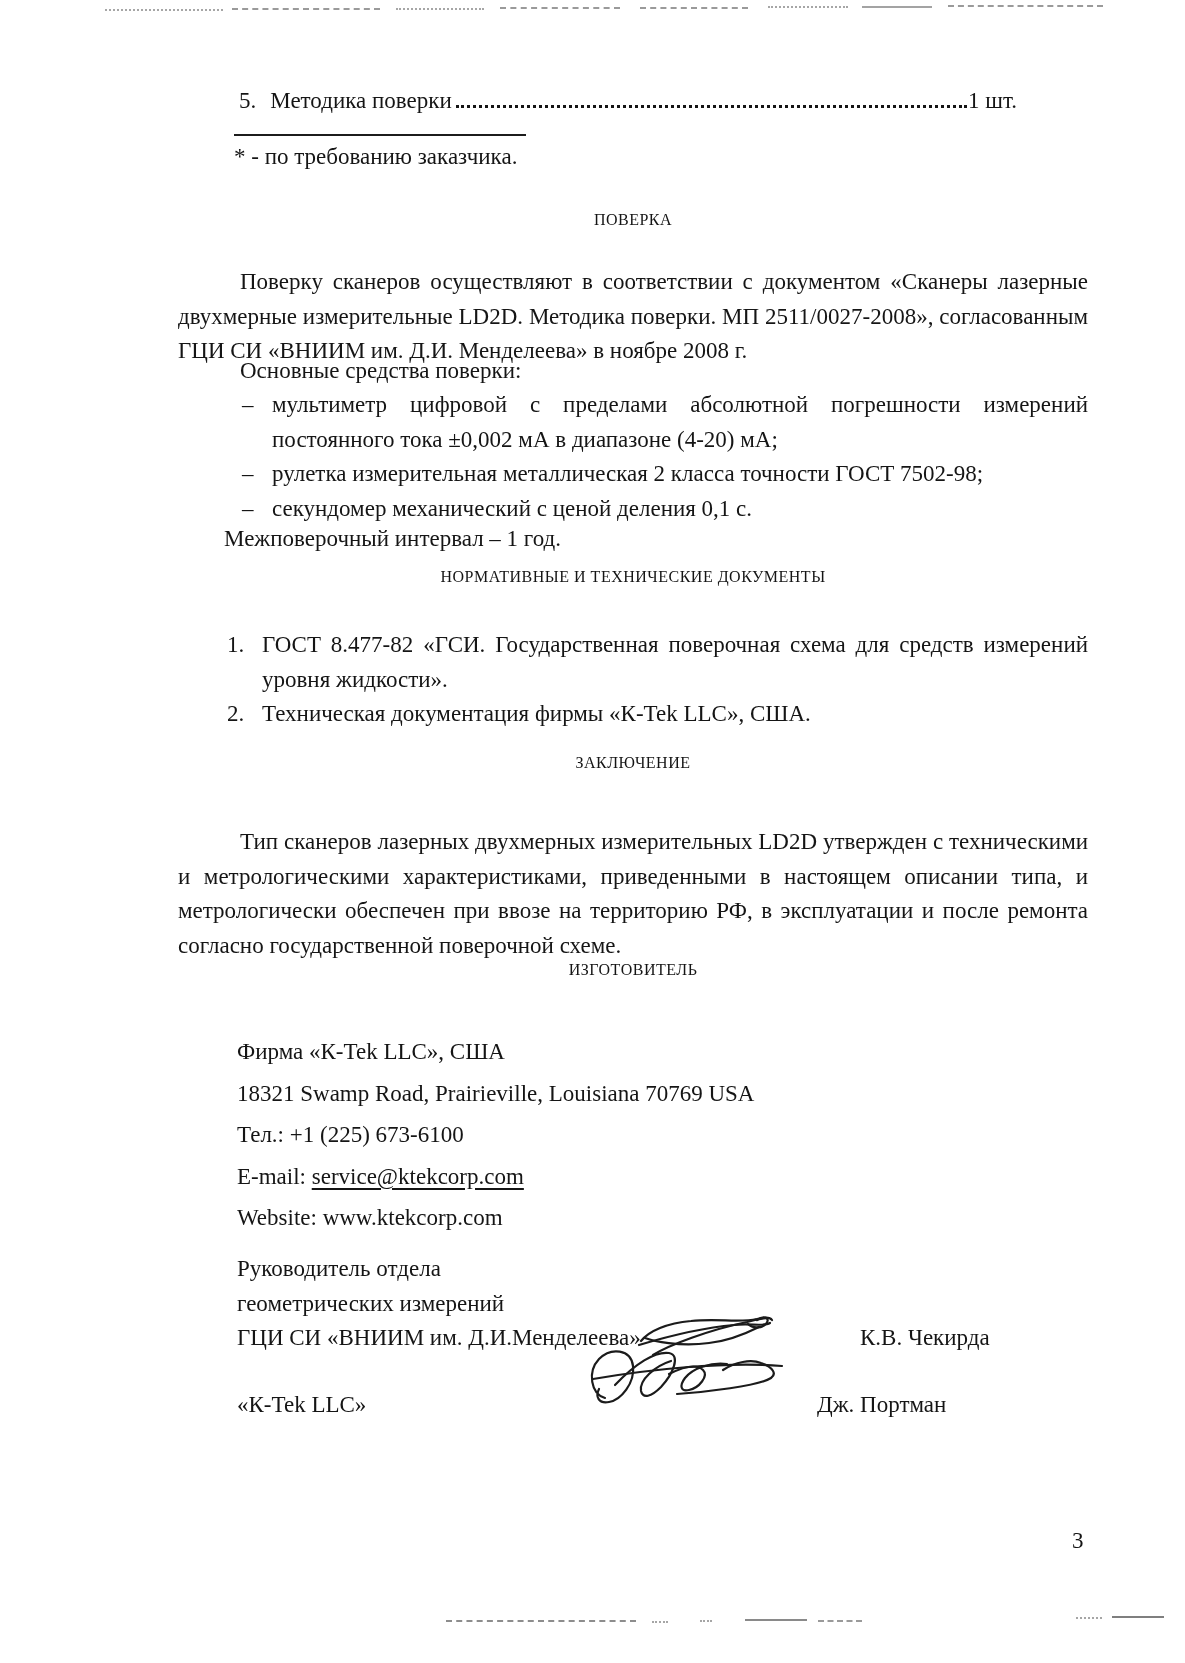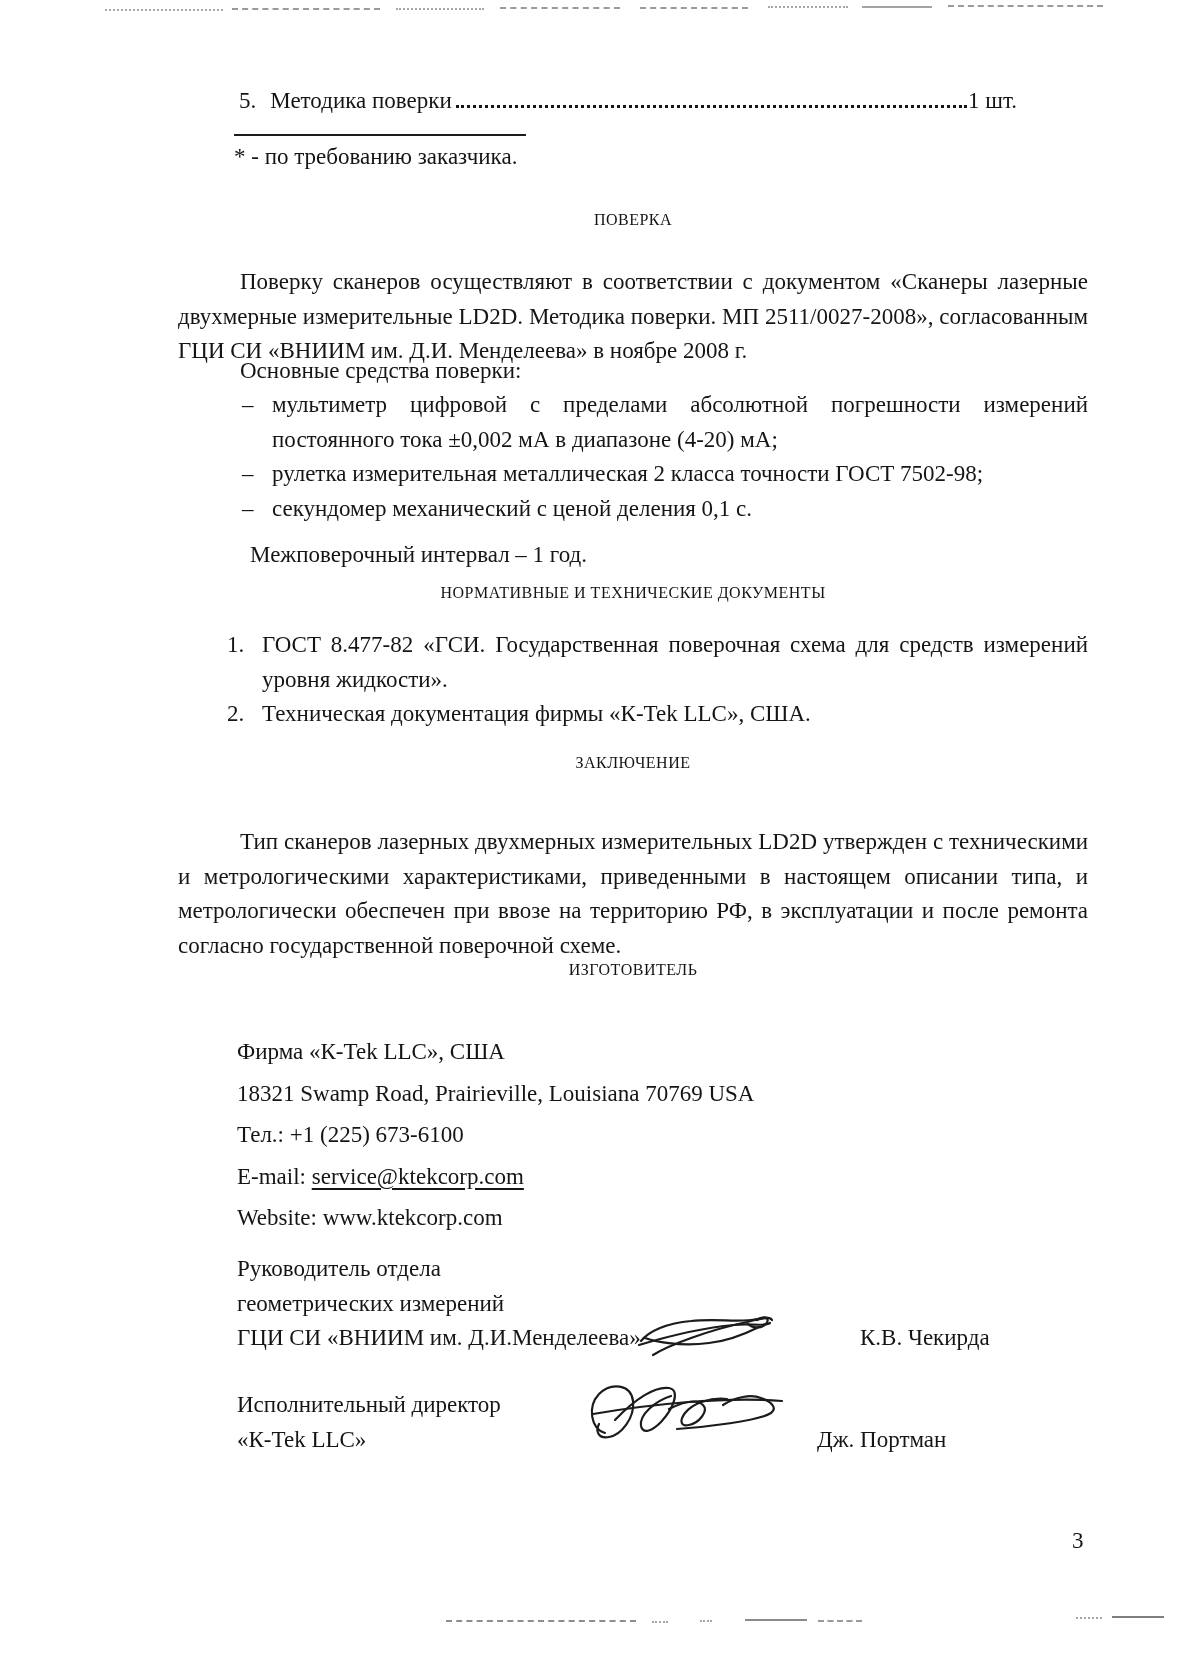--- a/index.html
+++ b/index.html
@@ -88,23 +88,23 @@
     <div class="dash-item">
       <span class="marker">–</span>
       <span>рулетка измерительная металлическая 2 класса точности ГОСТ 7502-98;</span>
     </div>
     <div class="dash-item">
       <span class="marker">–</span>
       <span>секундомер механический с ценой деления 0,1 с.</span>
     </div>
   </div>
 
-  <div class="abs line-ind" style="left:188px; top:522px;margin-top:16px;">Межповерочный интервал – 1 год.</div>
+  <div class="abs line-ind" style="left:162px; top:522px;">Межповерочный интервал – 1 год.</div>
 
-  <div class="abs sec-title" style="left:178px; top:576px;">НОРМАТИВНЫЕ И ТЕХНИЧЕСКИЕ ДОКУМЕНТЫ</div>
+  <div class="abs sec-title" style="left:178px; top:560px;">НОРМАТИВНЫЕ И ТЕХНИЧЕСКИЕ ДОКУМЕНТЫ</div>
 
   <div class="abs" style="left:178px; top:628px;">
     <div class="num-item just">
       <span class="marker">1.</span>
       <span>ГОСТ 8.477-82 «ГСИ. Государственная поверочная схема для средств измерений уровня жидкости».</span>
     </div>
     <div class="num-item">
       <span class="marker">2.</span>
       <span>Техническая документация фирмы «К-Tek LLC», США.</span>
     </div>
@@ -135,21 +135,20 @@
         <path d="M2,38 C22,32 62,21 97,18 C114,16 126,20 133,16"></path>
         <path d="M16,48 C32,38 72,23 110,15 C120,12 128,11 132,11"></path>
         <path d="M8,31 C16,34 42,40 72,36 C92,34 110,26 122,20"></path>
         <path d="M120,13 C127,8 134,11 129,17 C124,22 115,21 111,17"></path>
       </svg>
       <span class="sig-name" style="left:623px; top:0;">К.В. Чекирда</span>
     </div>
   </div>
 
   <div class="sig-block" style="left:237px; top:1388px;">
-    <div>Исполнительный директор</div>
     <div class="sig-row">
       <span>«К-Tek LLC»</span>
       <svg class="sig-svg" style="left:348px; top:-46px;" width="200" height="66" viewBox="0 0 200 66">
         <path d="M20,56 C6,52 2,30 14,17 C26,5 46,7 48,24 C50,41 36,58 24,60 C14,62 10,55 14,47"></path>
         <path d="M30,43 C50,22 70,9 84,11 C96,13 88,32 76,45 C66,55 58,57 56,49 C54,38 70,24 86,19"></path>
         <path d="M84,32 C100,24 112,22 118,28 C124,34 114,46 104,48 C96,50 94,44 100,36 C108,26 126,20 142,22"></path>
         <path d="M138,28 C150,20 166,17 176,21 C188,25 192,32 186,36 C174,44 120,50 92,52"></path>
         <path d="M8,37 C60,28 140,19 197,24"></path>
       </svg>
       <span class="sig-name" style="left:580px; top:0;">Дж. Портман</span>

